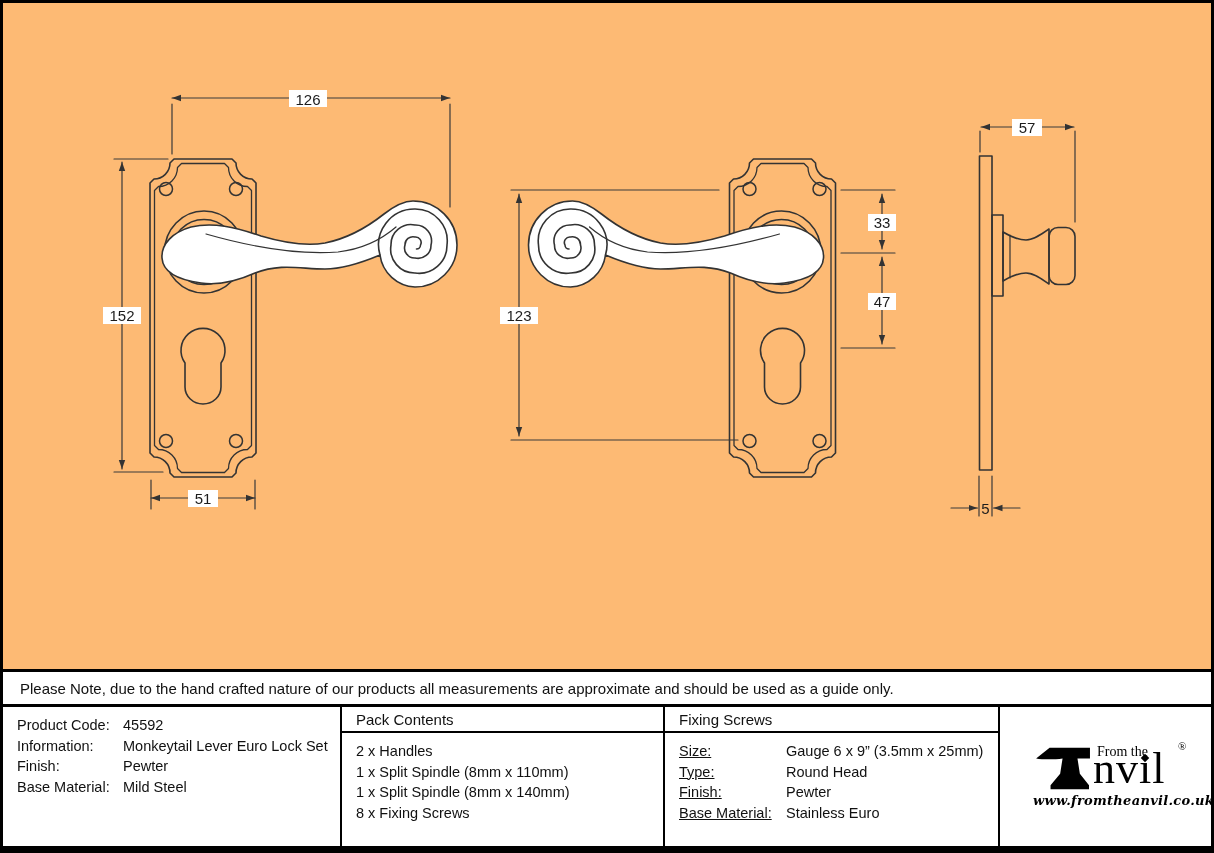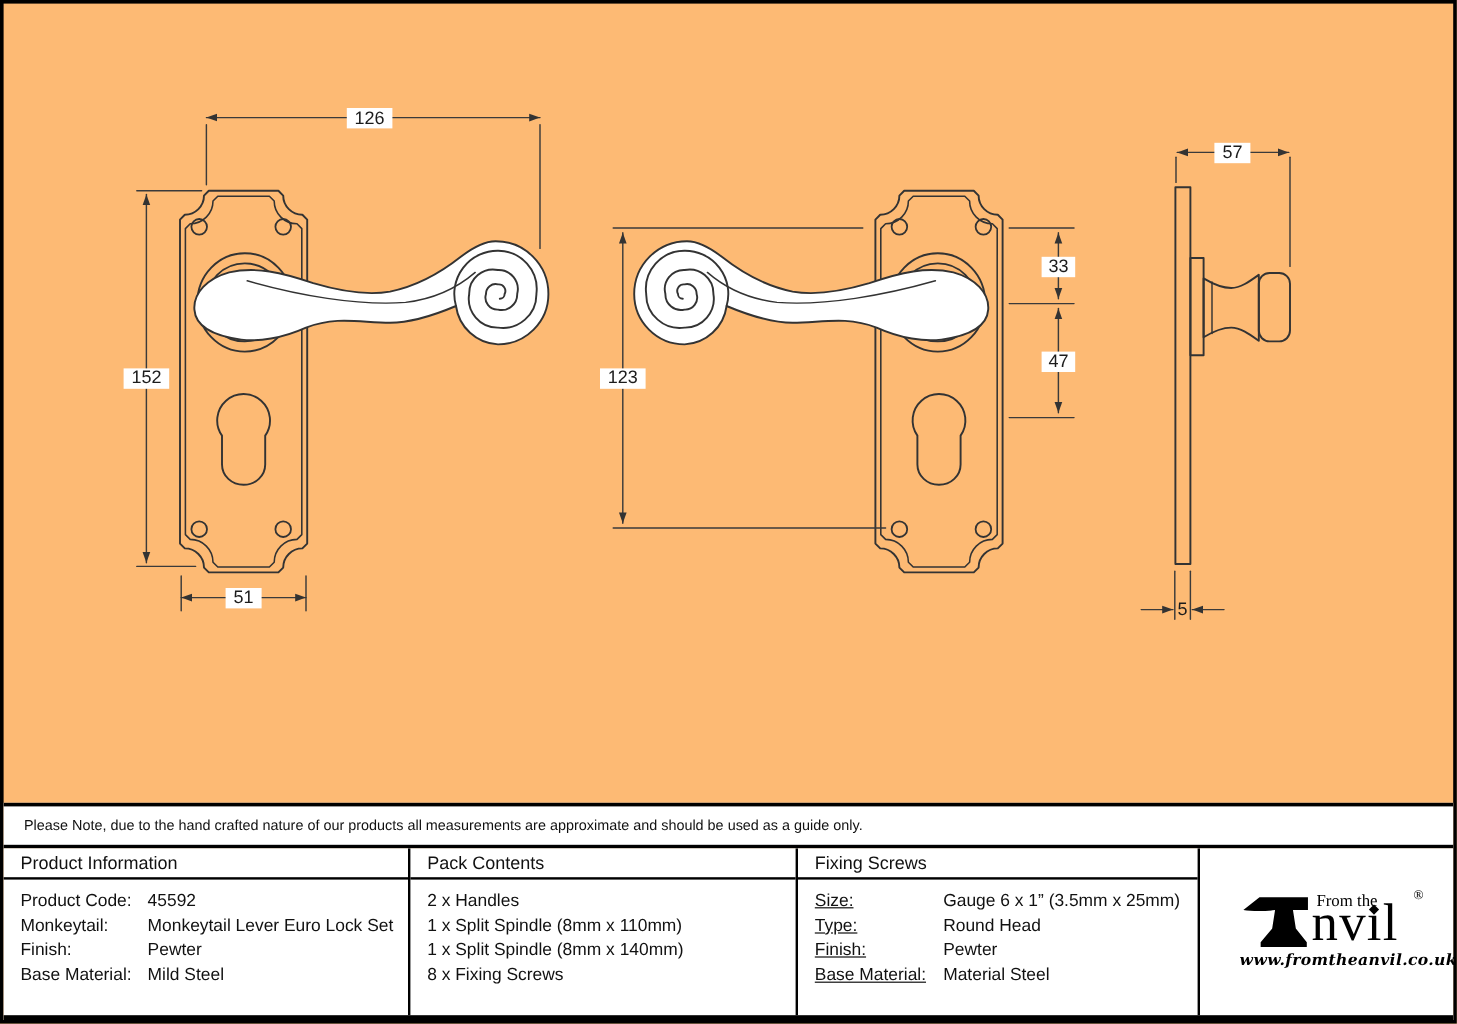--- a/index.html
+++ b/index.html
@@ -9,21 +9,21 @@
     -webkit-font-smoothing:antialiased;
   }
   .sheet{
     position:absolute;inset:0;border:3px solid #000;box-sizing:border-box;background:#fdba74;
   }
   .drawing-area{position:absolute;left:0;top:0;width:1208px;height:666px;}
   svg text{font-family:"Liberation Sans",sans-serif;font-size:15px;fill:#1c1c1c;}
   .note-row{
     position:absolute;left:0;right:0;top:666px;height:38px;box-sizing:border-box;
     border-top:3px solid #000;border-bottom:3px solid #000;
-    display:flex;align-items:center;padding-left:17px;font-size:12px;background:#fff;
+    display:flex;align-items:center;padding-left:17px;font-size:15px;background:#fff;
   }
   .info-table{
     position:absolute;left:0;right:0;top:704px;bottom:0;
     display:grid;grid-template-columns:339px 323px 335px 1fr;
     box-sizing:border-box;border-bottom:4px solid #000;background:#fff;
   }
   .col{box-sizing:border-box;}
   .col.bordered{border-right:2px solid #000;}
   .col-header{
     box-sizing:border-box;height:26px;border-bottom:2px solid #000;
@@ -192,27 +192,26 @@
     </g>
   </svg>
 
   <div class="note-row">
     <span>Please Note, due to the hand crafted nature of our products all measurements are approximate and should be used as a guide only.</span>
   </div>
 
   <div class="info-table">
 
     <div class="col bordered">
-      <div class="col-header">Product Information</div>
       <div class="col-body">
         <div class="kv-row">
           <span class="kv-label">Product Code:</span><span>45592</span>
         </div>
         <div class="kv-row">
-          <span class="kv-label">Monkeytail:</span><span>Monkeytail Lever Euro Lock Set</span>
+          <span class="kv-label">Information:</span><span>Monkeytail Lever Euro Lock Set</span>
         </div>
         <div class="kv-row">
           <span class="kv-label">Finish:</span><span>Pewter</span>
         </div>
         <div class="kv-row">
           <span class="kv-label">Base Material:</span><span>Mild Steel</span>
         </div>
       </div>
     </div>
 
@@ -223,30 +222,30 @@
         <div class="list-row">1 x Split Spindle (8mm x 110mm)</div>
         <div class="list-row">1 x Split Spindle (8mm x 140mm)</div>
         <div class="list-row">8 x Fixing Screws</div>
       </div>
     </div>
 
     <div class="col bordered screws">
       <div class="col-header">Fixing Screws</div>
       <div class="col-body">
         <div class="kv-row">
-          <span class="kv-label">Size:</span><span>Gauge 6 x 1” (3.5mm x 25mm)</span>
+          <span class="kv-label">Size:</span><span>Gauge 6 x 9” (3.5mm x 25mm)</span>
         </div>
         <div class="kv-row">
           <span class="kv-label">Type:</span><span>Round Head</span>
         </div>
         <div class="kv-row">
           <span class="kv-label">Finish:</span><span>Pewter</span>
         </div>
         <div class="kv-row">
-          <span class="kv-label">Base Material:</span><span>Material Steel</span>
+          <span class="kv-label">Base Material:</span><span>Stainless Euro</span>
         </div>
       </div>
     </div>
 
     <div class="col logo-cell">
       <div class="logo">
         <svg class="logo-anvil" viewBox="0 0 60 52">
           <path fill="#000" d="M1,16 L15,5 L57,5 L57,16 L44,16 L46.5,32 L56,44 L56,48 L16,48 L16,44 L26,32 L28.5,16 C20,17.2 8,17.2 1,16 Z"></path>
         </svg>
         <span class="logo-fromthe">From the</span>

